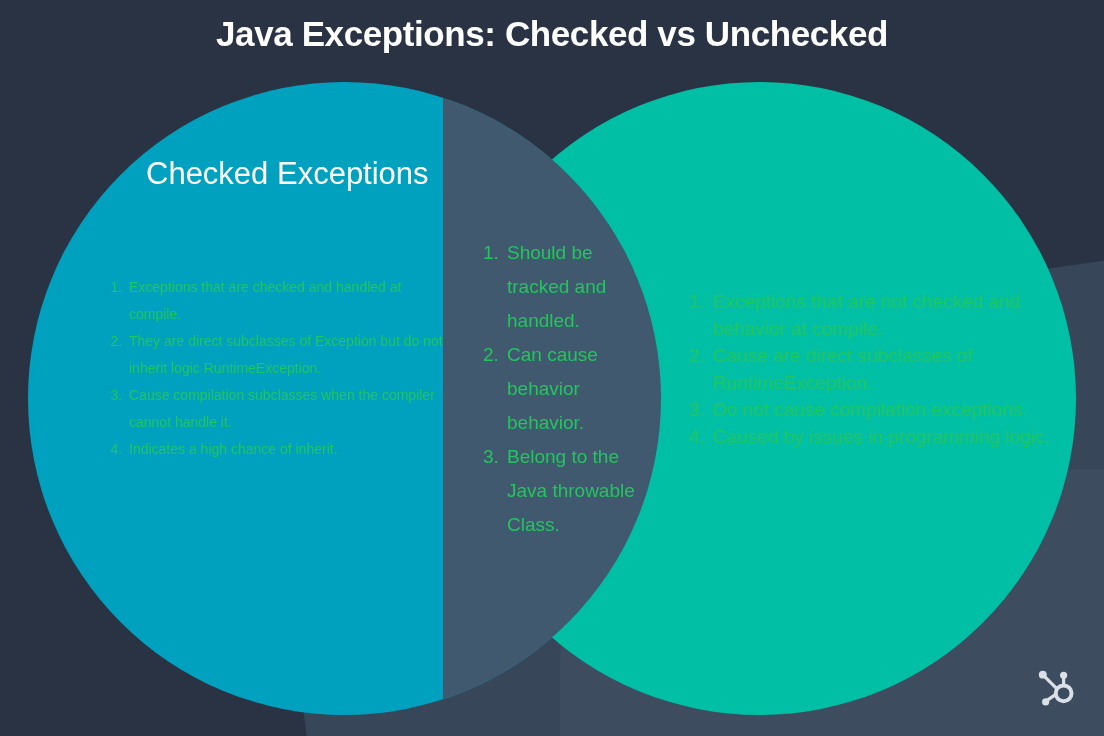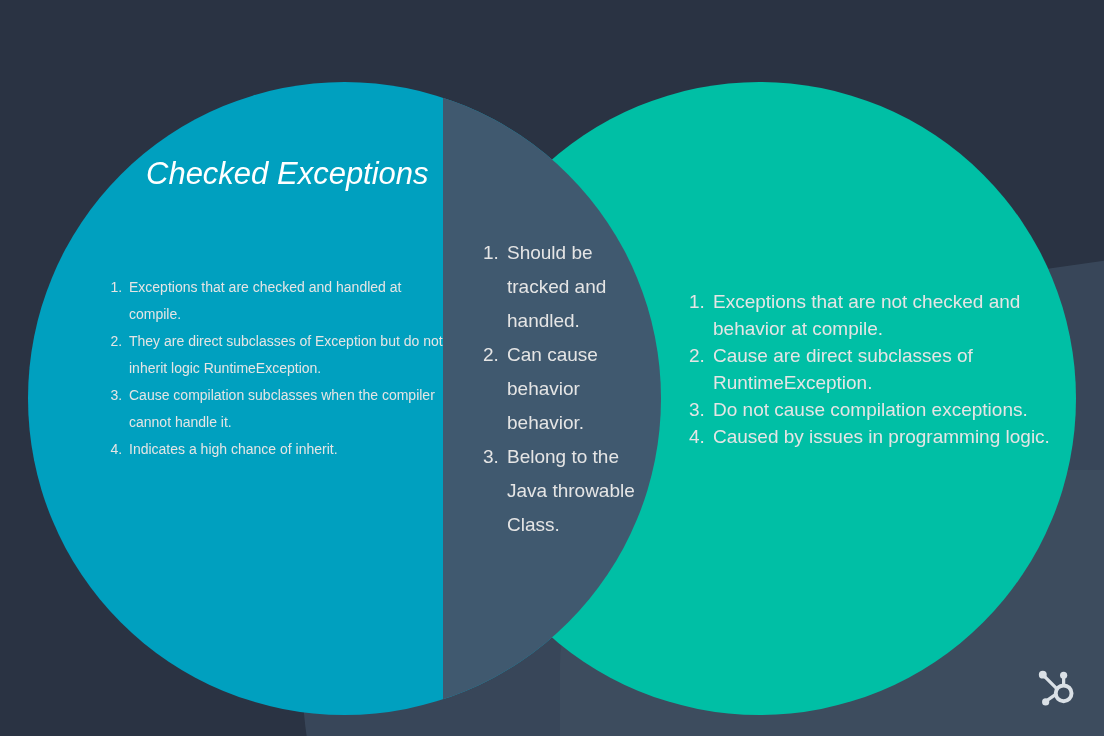--- a/index.html
+++ b/index.html
@@ -83,31 +83,30 @@
     background: #40596f;
   }
 
   
   .heading {
     position: absolute;
     color: #ffffff;
     font-size: 31px;
     font-weight: 300;
     white-space: nowrap;
-    font-style: italic;
   }
   .heading-left  { top: 156px; left: 146px; }
   .heading-right { top: 156px; left: 630px; }
 
   
   ol.vlist {
     position: absolute;
     margin: 0;
     padding: 0 0 0 26px;
-    color: #e5e5e5;
+    color: #22c55e;
     list-style-position: outside;
   }
   ol.vlist li {
     padding-left: 3px;
   }
 
   .list-left {
     top: 274px;
     left: 100px;
     width: 330px;
@@ -140,20 +139,21 @@
   }
 </style>
 </head>
 <body>
 
 <div id="canvas">
 
   <div class="bg-wash"></div>
   <div class="bg-wash2"></div>
 
+  <div class="title">Java Exceptions: Checked vs Unchecked</div>
 
   <div class="circle circle-left"></div>
   <div class="circle circle-right"></div>
 
   <div class="lens">
     <div class="lens-inner"></div>
   </div>
 
   <div class="heading heading-left">Checked Exceptions</div>
 

